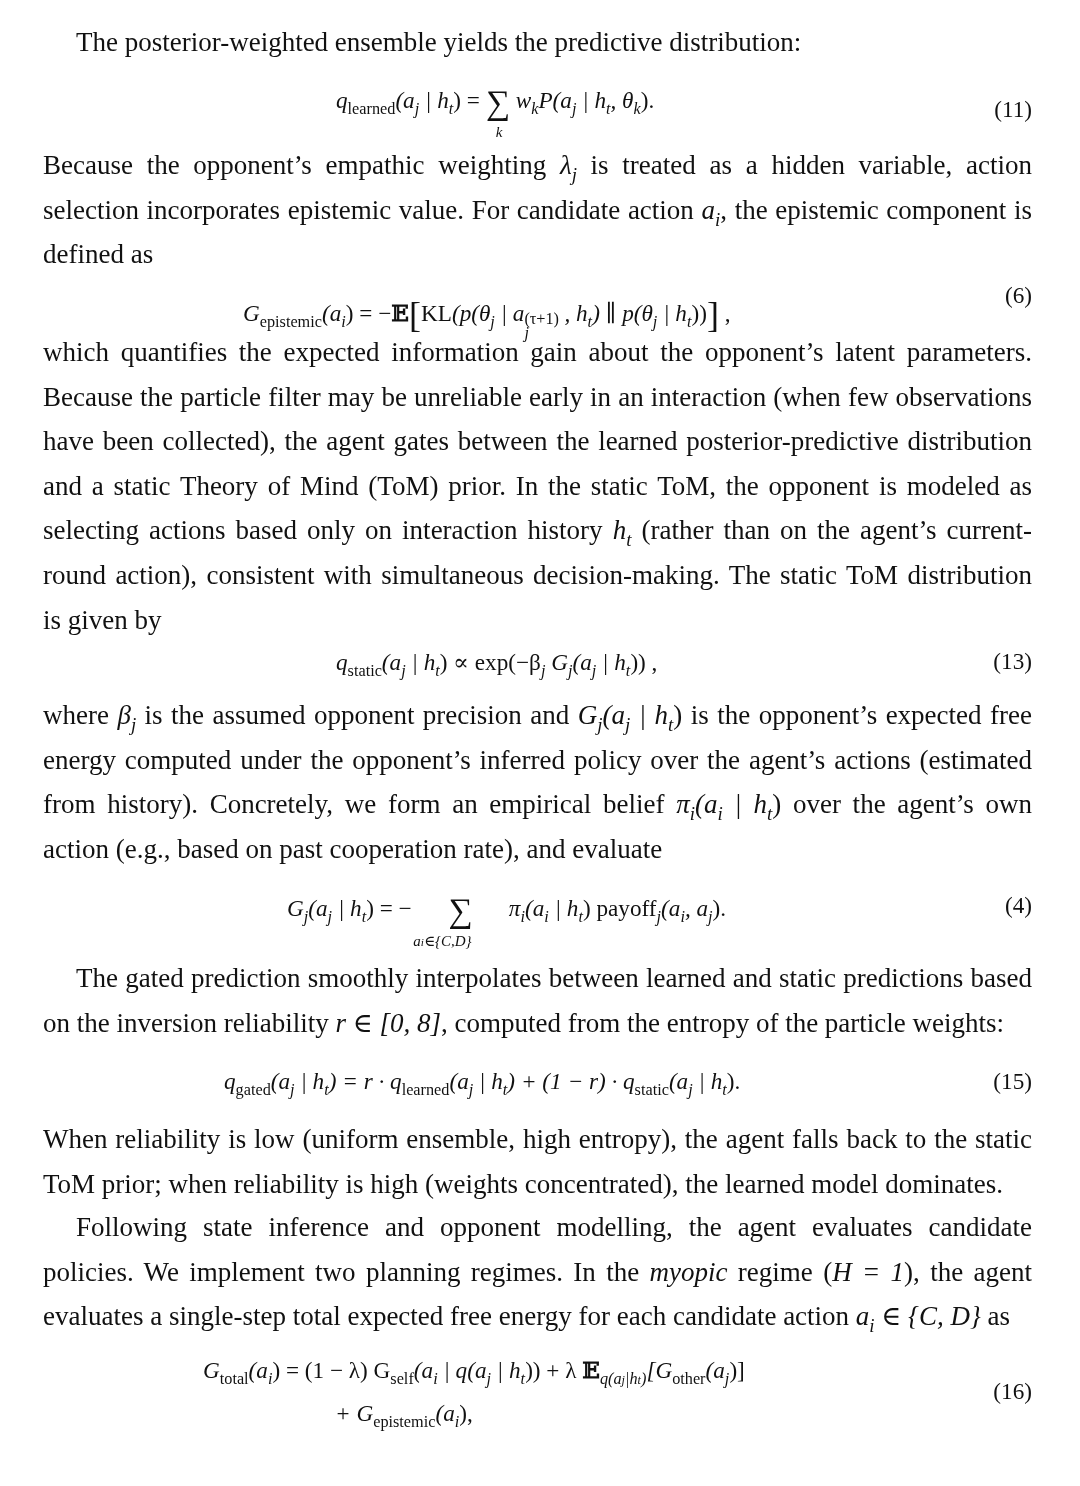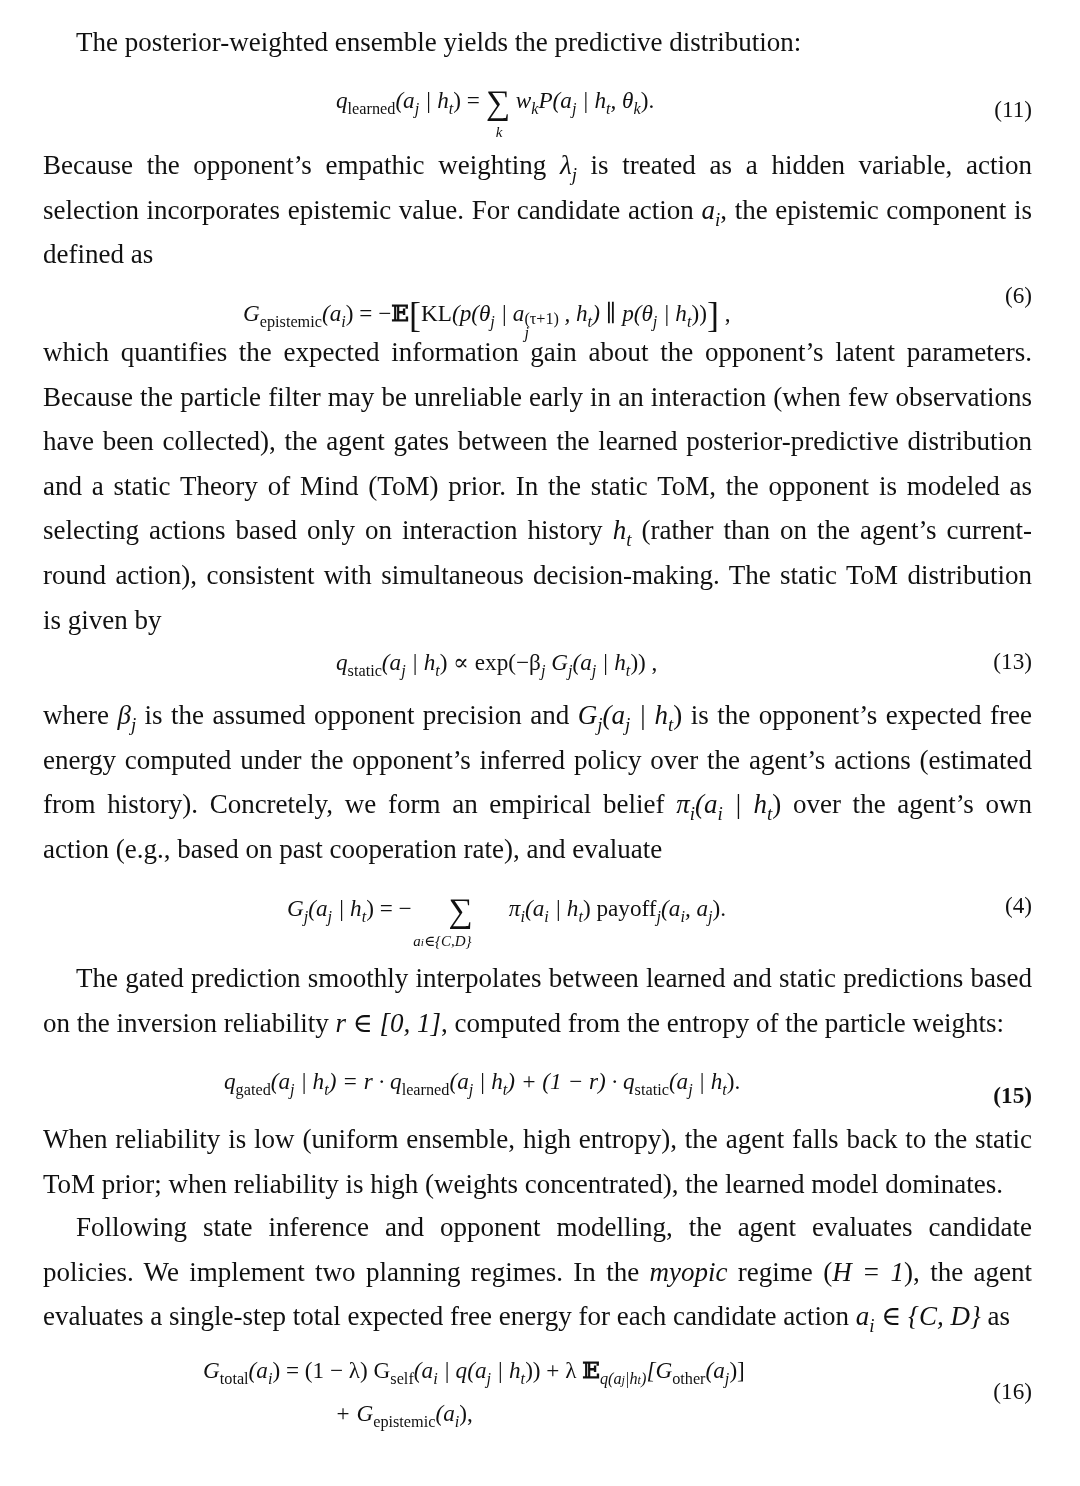--- a/index.html
+++ b/index.html
@@ -68,27 +68,27 @@
 
   <p class="para last" style="position:absolute; top:693px; width:989px;"><span>where </span><span class="m">β</span><span class="subi">j</span><span> is the assumed opponent precision and </span><span class="m">G</span><span class="subi">j</span><span class="m">(a</span><span class="subi">j</span><span class="m"> | h</span><span class="subi">t</span><span class="r">)</span><span> is the opponent’s expected free energy computed under the opponent’s inferred policy over the agent’s actions (estimated from history). Concretely, we form an empirical belief </span><span class="m">π</span><span class="subi">i</span><span class="m">(a</span><span class="subi">i</span><span class="m"> | h</span><span class="subi">t</span><span class="r">)</span><span> over the agent’s own action (e.g., based on past cooperation rate), and evaluate</span></p>
 
   <div class="eq" style="top:888px; height:60px;">
     <span class="body" style="left:244px; top:4px;">
       <span class="m">G</span><span class="subi">j</span><span class="m">(a</span><span class="subi">j</span><span class="m"> | h</span><span class="subi">t</span><span class="r">) = −</span>&nbsp;&nbsp;<span style="position:relative; display:inline-block; width:74px; text-align:center;"><span class="bigsum">∑</span><span class="under" style="left:-10px; top:40px; white-space:nowrap;"><span>a</span><span style="font-size:0.75em;">i</span><span>∈{C,D}</span></span></span>&nbsp;&nbsp;<span class="m">π</span><span class="subi">i</span><span class="m">(a</span><span class="subi">i</span><span class="m"> | h</span><span class="subi">t</span><span class="r">) payoff</span><span class="subi">j</span><span class="m">(a</span><span class="subi">i</span><span class="m">, a</span><span class="subi">j</span><span class="r">).</span>
     </span>
     <span class="num" style="top:4px;">(4)</span>
   </div>
 
-  <p class="para indent last" style="position:absolute; top:956px; width:989px;"><span>The gated prediction smoothly interpolates between learned and static predictions based on the inversion reliability </span><span class="m">r ∈ [0, 1]</span><span>, computed from the entropy of the particle weights:</span></p>
+  <p class="para indent last" style="position:absolute; top:956px; width:989px;"><span>The gated prediction smoothly interpolates between learned and static predictions based on the inversion reliability </span><span class="m">r ∈ [0, 8]</span><span>, computed from the entropy of the particle weights:</span></p>
 
   <div class="eq" style="top:1066px; height:40px;">
     <span class="body" style="left:181px; top:2px;">
       <span class="m">q</span><span class="sub">gated</span><span class="m">(a</span><span class="subi">j</span><span class="m"> | h</span><span class="subi">t</span><span class="m">) = r · q</span><span class="sub">learned</span><span class="m">(a</span><span class="subi">j</span><span class="m"> | h</span><span class="subi">t</span><span class="m">) + (1 − r) · q</span><span class="sub">static</span><span class="m">(a</span><span class="subi">j</span><span class="m"> | h</span><span class="subi">t</span><span class="r">).</span>
     </span>
-    <span class="num" style="top:16px;font-weight:bold;">(15)</span>
+    <span class="num" style="top:2px;">(15)</span>
   </div>
 
   <p class="para last" style="position:absolute; top:1117px; width:989px;"><span>When reliability is low (uniform ensemble, high entropy), the agent falls back to the static ToM prior; when reliability is high (weights concentrated), the learned model dominates.</span></p>
 
   <p class="para indent last" style="position:absolute; top:1205px; width:989px;"><span>Following state inference and opponent modelling, the agent evaluates candidate policies. We implement two planning regimes. In the </span><span class="m">myopic</span><span> regime (</span><span class="m">H = 1</span><span>), the agent evaluates a single-step total expected free energy for each candidate action </span><span class="m">a</span><span class="subi">i</span><span class="m"> ∈ {C, D}</span><span> as</span></p>
 
   <div class="eq" style="top:1356px; height:90px;">
     <span class="body" style="left:160px; top:0px;">
       <span class="m">G</span><span class="sub">total</span><span class="m">(a</span><span class="subi">i</span><span class="r">) = (1 − λ) G</span><span class="sub">self</span><span class="m">(a</span><span class="subi">i</span><span class="m"> | q(a</span><span class="subi">j</span><span class="m"> | h</span><span class="subi">t</span><span class="r">)) + λ </span><span class="bb">𝔼</span><span class="subi"><span>q(a</span><span style="font-size:0.75em;">j</span><span>|h</span><span style="font-size:0.75em;">t</span><span>)</span></span><span class="m">[G</span><span class="sub">other</span><span class="m">(a</span><span class="subi">j</span><span class="r">)]</span>
     </span>

